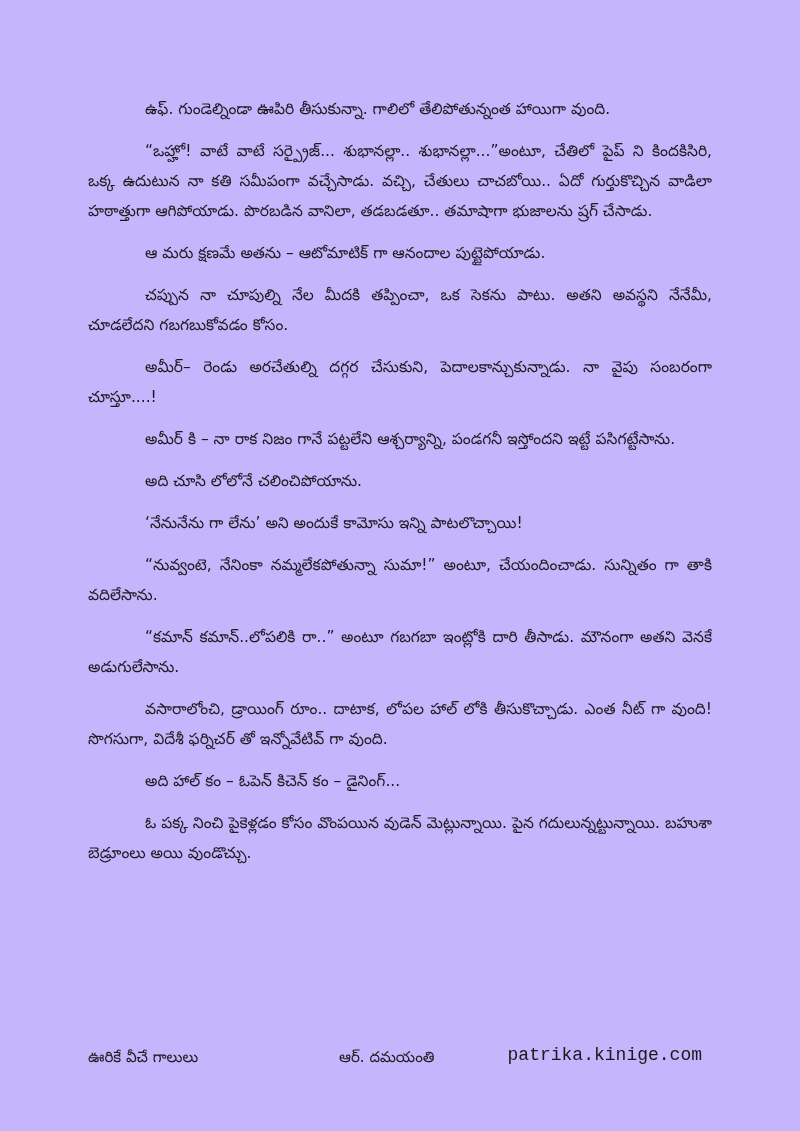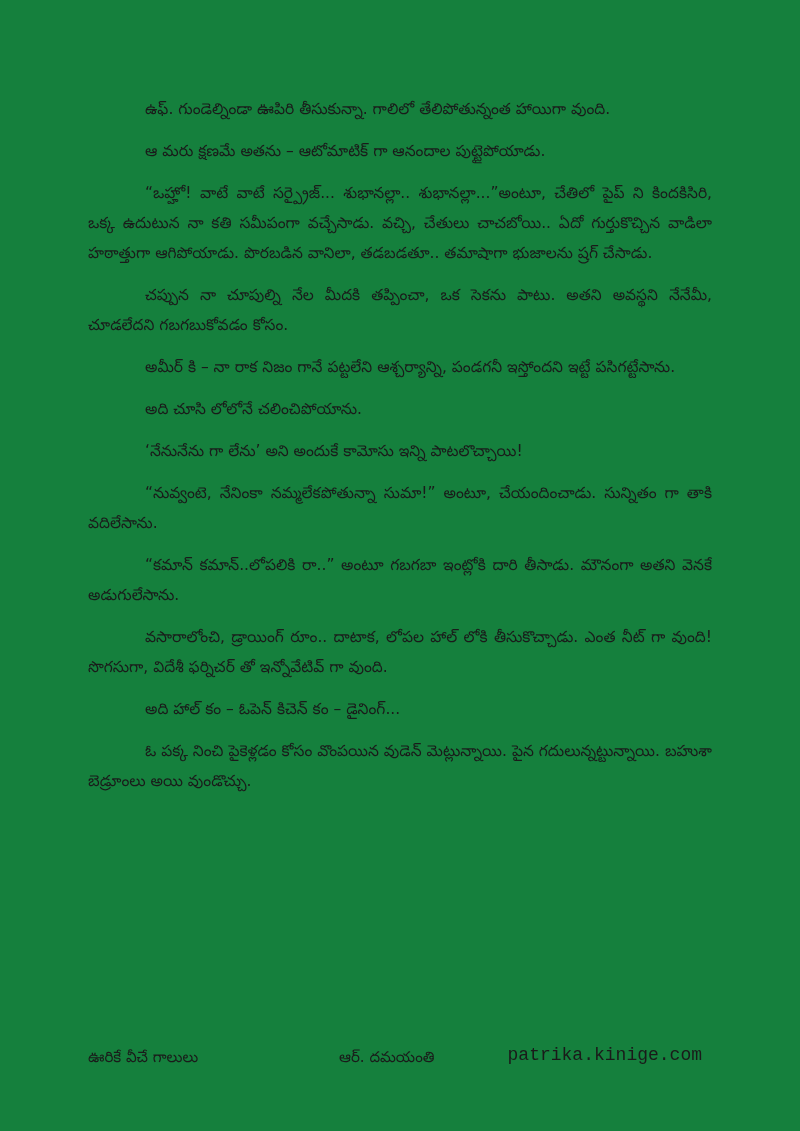--- a/index.html
+++ b/index.html
@@ -1,36 +1,37 @@
 <!DOCTYPE html>
 <html><head>
 <meta charset="utf-8">
 <style>
   html, body { margin: 0; padding: 0; background: #ffffff; }
   body { width: 800px; height: 1131px; position: relative; overflow: hidden;
          font-family: "DejaVu Sans", sans-serif; color: #1a1a1a; }
-  .page { position: absolute; left: 0; top: 0; width: 800px; height: 1131px; background: #15803d; }
+  .page { position: absolute; left: 0; top: 0; width: 800px; height: 1131px; background: #c4b5fd; }
   .body-text { position: absolute; left: 88px; top: 94px; width: 624px; }
   .para { font-size: 15.5px; line-height: 30px; text-align: justify; text-align-last: left;
           margin: 0 0 12px 0; text-indent: 57px; }
   .footer { position: absolute; left: 0; top: 1048px; width: 800px; height: 24px; }
   .footer span { position: absolute; top: 0; font-size: 15px; white-space: nowrap; }
   .footer .f-left { left: 88px; }
   .footer .f-center { left: 339px; }
   .footer .f-right { right: 98px; font-family: Liberation Mono, monospace; font-size: 18px; top: -3px; }
 </style>
 </head>
 <body>
 
 <div class="page">
   <div class="body-text">
     <p class="para">ఉఫ్. గుండెల్నిండా ఊపిరి తీసుకున్నా. గాలిలో తేలిపోతున్నంత హాయిగా వుంది.</p>
+    <p class="para">“ఒహ్హో! వాటే వాటే సర్ప్రైజ్... శుభానల్లా.. శుభానల్లా...”అంటూ, చేతిలో పైప్ ని కిందకిసిరి, ఒక్క ఉదుటున నా కతి సమీపంగా వచ్చేసాడు. వచ్చి, చేతులు చాచబోయి.. ఏదో గుర్తుకొచ్చిన వాడిలా హఠాత్తుగా ఆగిపోయాడు. పొరబడిన వానిలా, తడబడతూ.. తమాషాగా భుజాలను ష్రగ్ చేసాడు.</p>
     <p class="para">ఆ మరు క్షణమే అతను – ఆటోమాటిక్ గా ఆనందాల పుట్టైపోయాడు.</p>
-    <p class="para">“ఒహ్హో! వాటే వాటే సర్ప్రైజ్... శుభానల్లా.. శుభానల్లా...”అంటూ, చేతిలో పైప్ ని కిందకిసిరి, ఒక్క ఉదుటున నా కతి సమీపంగా వచ్చేసాడు. వచ్చి, చేతులు చాచబోయి.. ఏదో గుర్తుకొచ్చిన వాడిలా హఠాత్తుగా ఆగిపోయాడు. పొరబడిన వానిలా, తడబడతూ.. తమాషాగా భుజాలను ష్రగ్ చేసాడు.</p>
     <p class="para">చప్పున నా చూపుల్ని నేల మీదకి తప్పించా, ఒక సెకను పాటు. అతని అవస్థని నేనేమీ, చూడలేదని గబగబుకోవడం కోసం.</p>
+    <p class="para">అమీర్– రెండు అరచేతుల్ని దగ్గర చేసుకుని, పెదాలకాన్చుకున్నాడు. నా వైపు సంబరంగా చూస్తూ....!</p>
     <p class="para">అమీర్ కి – నా రాక నిజం గానే పట్టలేని ఆశ్చర్యాన్ని, పండగనీ ఇస్తోందని ఇట్టే పసిగట్టేసాను.</p>
     <p class="para">అది చూసి లోలోనే చలించిపోయాను.</p>
     <p class="para">‘నేనునేను గా లేను’ అని అందుకే కామోసు ఇన్ని పాటలొచ్చాయి!</p>
     <p class="para">“నువ్వంటె, నేనింకా నమ్మలేకపోతున్నా సుమా!” అంటూ, చేయందించాడు. సున్నితం గా తాకి వదిలేసాను.</p>
     <p class="para">“కమాన్ కమాన్..లోపలికి రా..” అంటూ గబగబా ఇంట్లోకి దారి తీసాడు. మౌనంగా అతని వెనకే అడుగులేసాను.</p>
     <p class="para">వసారాలోంచి, డ్రాయింగ్ రూం.. దాటాక, లోపల హాల్ లోకి తీసుకొచ్చాడు. ఎంత నీట్ గా వుంది! సొగసుగా, విదేశీ ఫర్నిచర్ తో ఇన్నోవేటివ్ గా వుంది.</p>
     <p class="para">అది హాల్ కం – ఓపెన్ కిచెన్ కం – డైనింగ్...</p>
     <p class="para">ఓ పక్క నించి పైకెళ్లడం కోసం వొంపయిన వుడెన్ మెట్లున్నాయి. పైన గదులున్నట్టున్నాయి. బహుశా బెడ్రూంలు అయి వుండొచ్చు.</p>
   </div>
 

